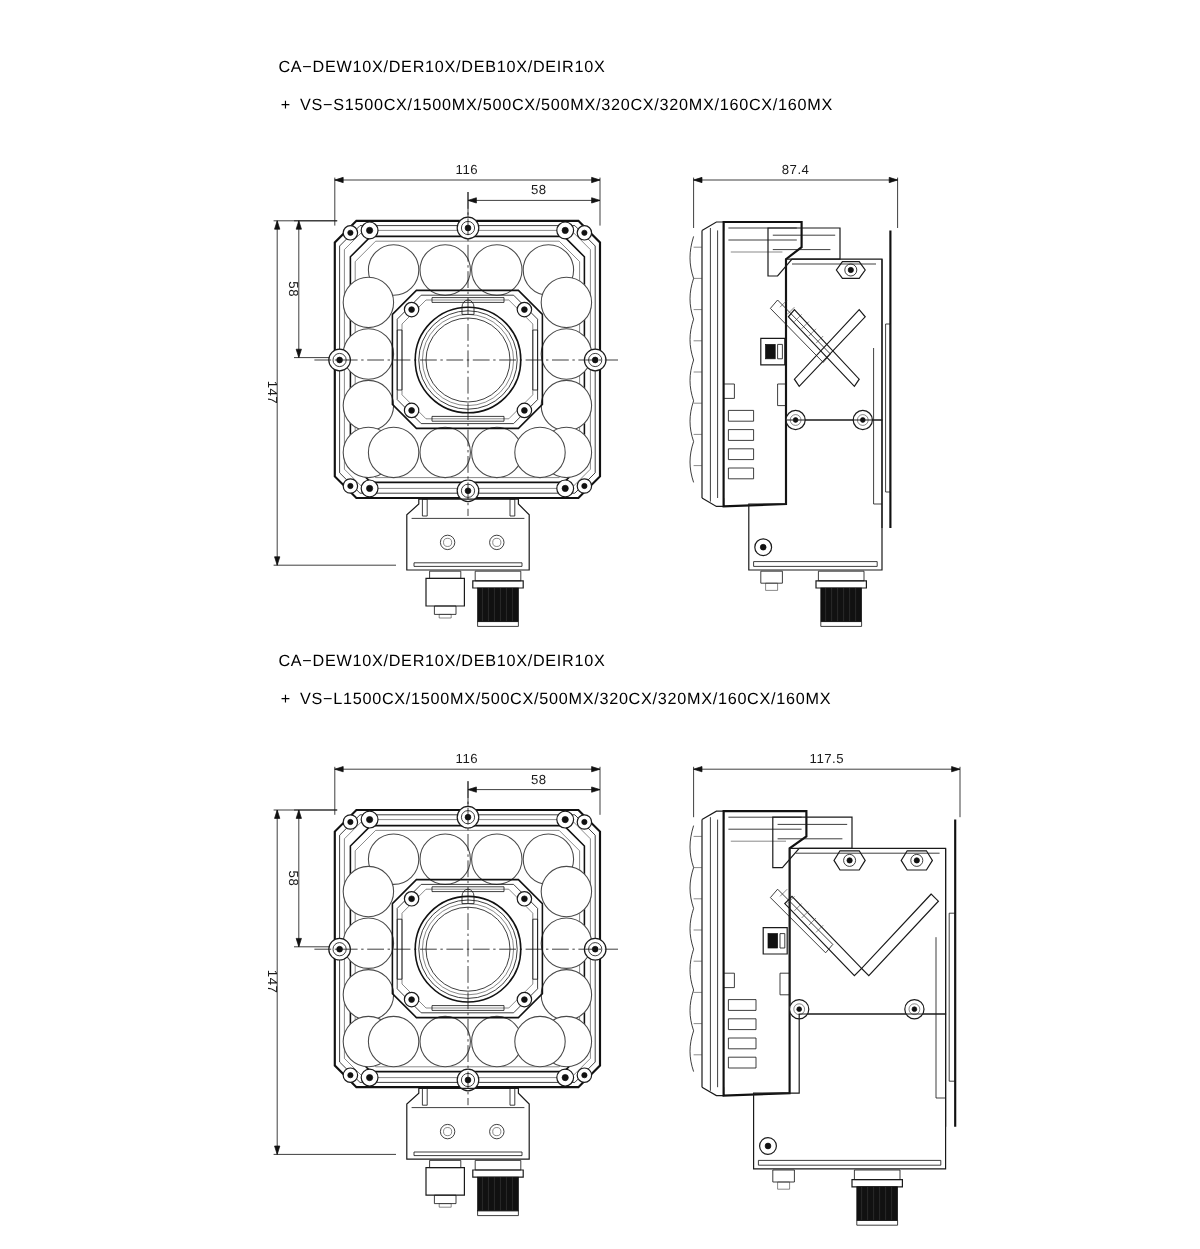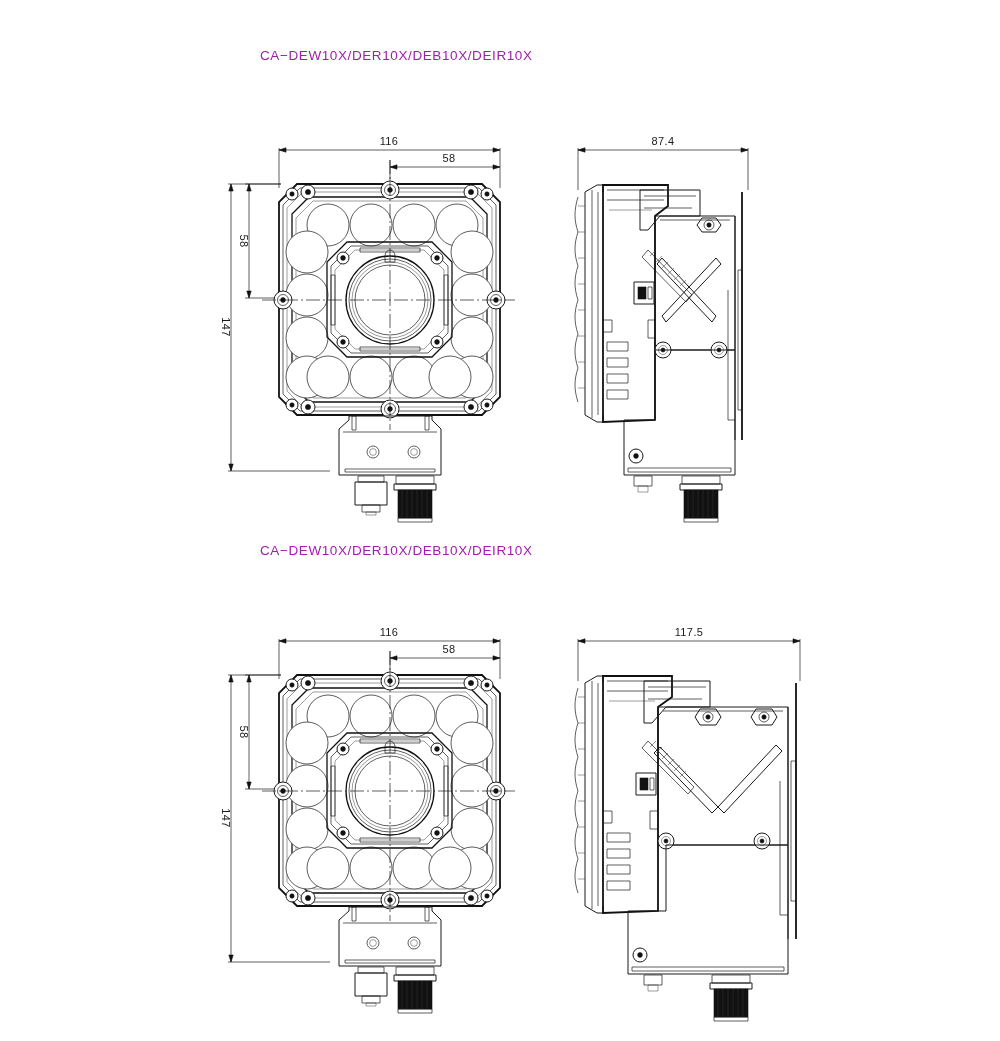--- a/index.html
+++ b/index.html
@@ -5,21 +5,21 @@
   html,body{margin:0;padding:0;background:#ffffff;}
   body{
     width:1000px;height:1041px;position:relative;
     font-family:"Liberation Sans", sans-serif;
     color:#231f20;overflow:hidden;
   }
   .sheet{position:absolute;inset:0;}
   .title-block{position:absolute;left:232px;}
   .title-line{
     font-size:13.5px;letter-spacing:0.6px;white-space:nowrap;
-    color:#a21caf;line-height:20px;margin-left:28px;
+    color:#000000;line-height:20px;
   }
   .title-line.second{margin-top:12px;padding-left:2px;}
   .plus{display:inline-block;width:16px;}
   .dwg{position:absolute;margin-top:20px;}
   svg{display:block;overflow:visible;}
   .ln{fill:none;stroke:#1a1a1a;stroke-width:1;}
   .ln-thin{fill:none;stroke:#1a1a1a;stroke-width:0.7;}
   .ln-hair{fill:none;stroke:#3a3a3a;stroke-width:0.5;}
   .ln-thick{fill:none;stroke:#111;stroke-width:1.8;}
   .ln-med{fill:none;stroke:#111;stroke-width:1.3;}
@@ -36,20 +36,23 @@
   }
   .dimtxt.v{writing-mode:vertical-rl;}
 </style>
 </head>
 <body>
 
 <div class="sheet">
 
   <div class="title-block" style="top:46px;">
     <div class="title-line">CA−DEW10X/DER10X/DEB10X/DEIR10X</div>
+    <div class="title-line second">
+      <span class="plus">+</span><span>VS−S1500CX/1500MX/500CX/500MX/320CX/320MX/160CX/160MX</span>
+    </div>
   </div>
 
   <div class="dwg" style="left:0;top:0;">
   <svg width="1000" height="520" viewBox="0 0 1000 520">
 
     <g>
 
       <g>
         <path class="ext" d="M279 128 L279 168"></path>
         <path class="ext" d="M500 128 L500 168"></path>
@@ -334,20 +337,23 @@
         <rect class="dark" x="684" y="470" width="34" height="28"></rect>
         <path class="ln-hair" d="M688 470 L688 498 M693 470 L693 498 M698 470 L698 498 M703 470 L703 498 M708 470 L708 498 M713 470 L713 498" stroke="#ffffff"></path>
         <path class="ln-thin" d="M684 498 L718 498 L718 502 L684 502 Z"></path>
       </g>
     </g>
   </svg>
   </div>
 
   <div class="title-block" style="top:541px;">
     <div class="title-line">CA−DEW10X/DER10X/DEB10X/DEIR10X</div>
+    <div class="title-line second">
+      <span class="plus">+</span><span>VS−L1500CX/1500MX/500CX/500MX/320CX/320MX/160CX/160MX</span>
+    </div>
   </div>
 
   <div class="dwg" style="left:0;top:495px;">
   <svg width="1000" height="546" viewBox="0 0 1000 546">
 
     <g>
 
       <g>
         <path class="ext" d="M279 124 L279 164"></path>
         <path class="ext" d="M500 124 L500 164"></path>

